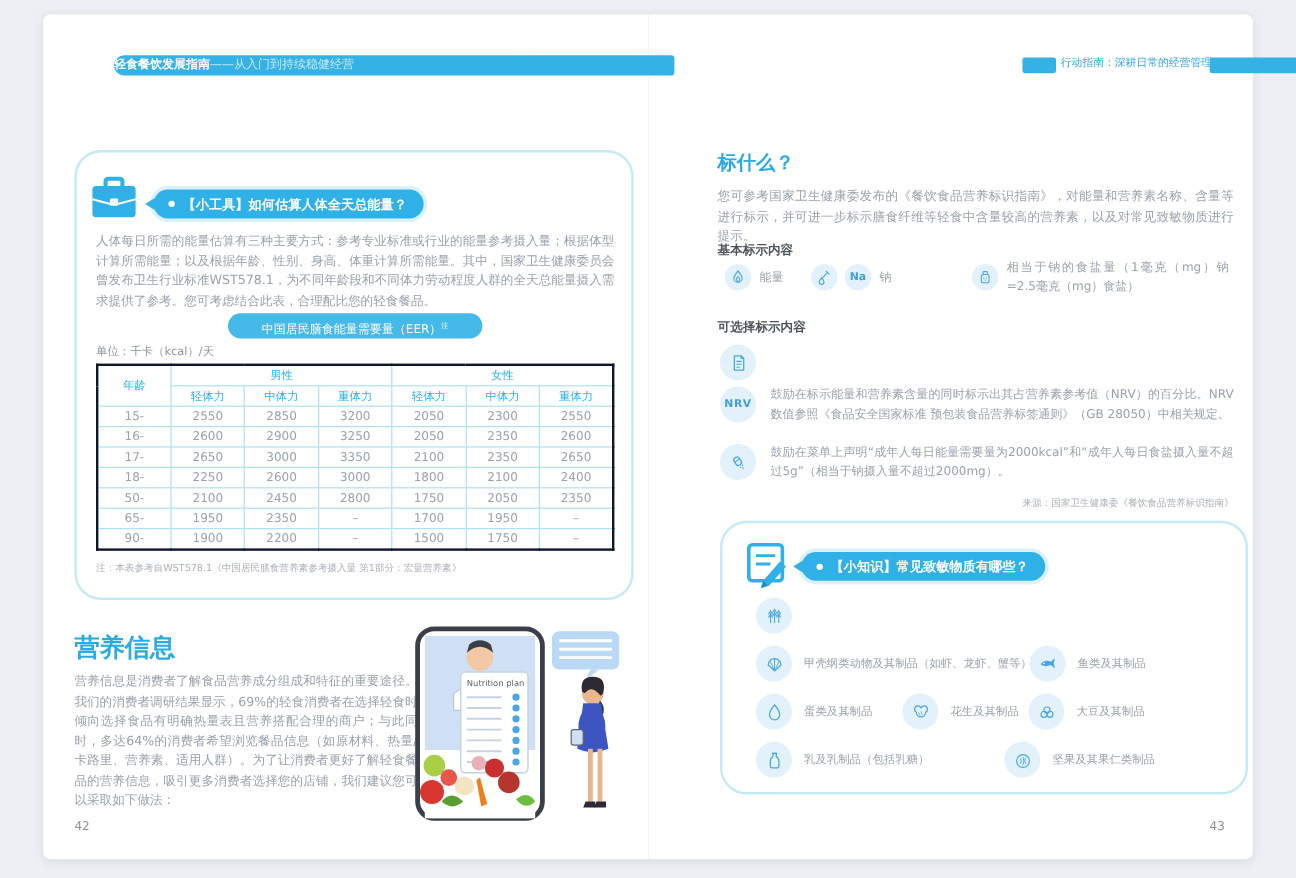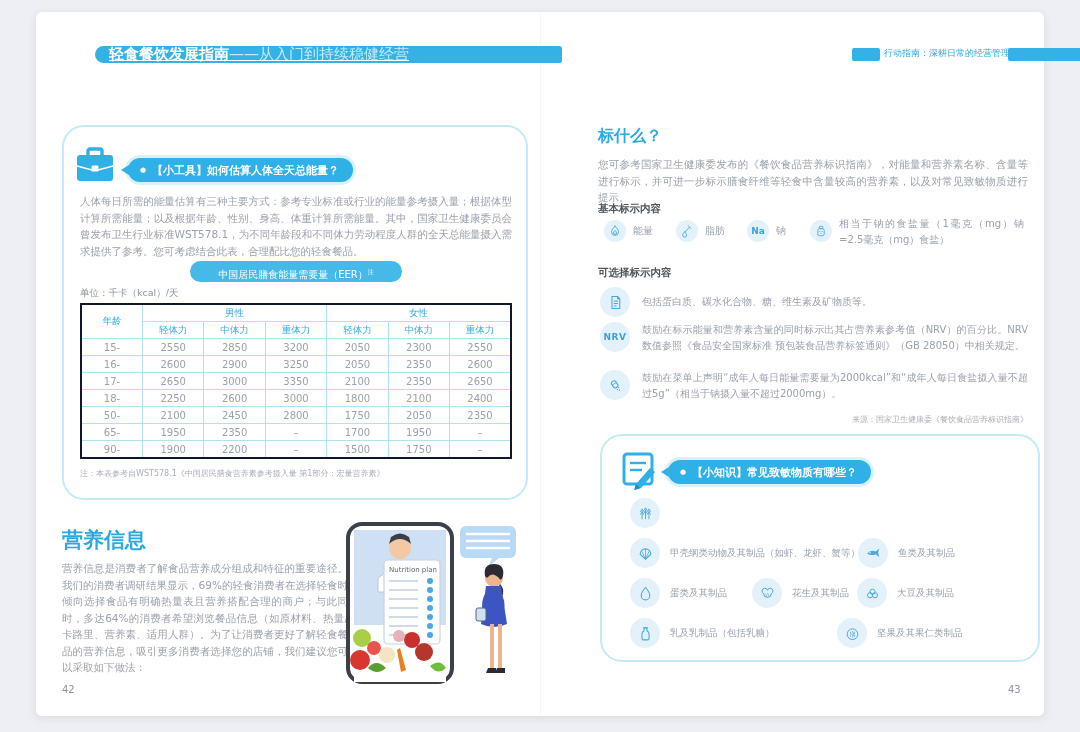--- a/index.html
+++ b/index.html
@@ -11,22 +11,22 @@
   }
   .abs{position:absolute;}
   .spread{
     left:36px;top:12px;width:1008px;height:704px;background:#ffffff;
     border-radius:6px;box-shadow:0 2px 8px rgba(120,130,150,.18);
   }
   .seam{left:540px;top:12px;width:1px;height:704px;background:linear-gradient(to right,rgba(180,190,200,.25),rgba(180,190,200,0));}
   
   .banner-left{
     left:95px;top:46px;width:467px;height:17px;background:#35b2e5;
-    border-radius:9px 3px 3px 9px;color:#fff;font-size:15px;line-height:17px;
-    padding-left:14px;box-sizing:border-box;white-space:nowrap;overflow:hidden;text-decoration:underline;
+    border-radius:9px 3px 3px 9px;color:#fff;font-size:10px;line-height:17px;
+    box-sizing:border-box;white-space:nowrap;overflow:hidden;
   }
   .banner-left b{font-weight:bold;}
   .banner-left .lt{color:rgba(255,255,255,.72);font-weight:normal;}
   .hdr-right-txt{top:46px;left:884px;width:120px;font-size:9px;font-weight:normal;color:#2fa8e0;line-height:15px;text-align:center;white-space:nowrap;}
   .hdr-bar{background:#35b2e5;height:13px;top:48px;border-radius:2px;}
   
   .fbox{border:2px solid #c4eaf6;border-radius:22px;background:#fff;box-sizing:border-box;}
   
   .pill{
     background:#2fb0e7;color:#fff;font-weight:bold;font-size:11px;
@@ -290,21 +290,21 @@
 </div>
 <div class="abs brow" style="left:676px;top:220px;">
   <span class="icirc c22">
     <svg width="14" height="14" viewBox="0 0 24 24">
         <path d="M14 3 l5 5 M16.5 5.5 L8 14" stroke="#4aa8e0" stroke-width="1.6" fill="none"></path>
         <path d="M8 13 c-2 3 -3.4 4 -3.4 6 a3.4 3.4 0 0 0 6.8 0 C11.4 17 10 16 8 13Z" fill="none" stroke="#4aa8e0" stroke-width="1.6"></path>
       </svg>
   </span>
   <span class="blbl">脂肪</span>
 </div>
-<div class="abs brow" style="left:747px;top:220px;">
+<div class="abs brow" style="left:704px;top:220px;">
   <span class="icirc c22">
     <span class="na-txt">Na</span>
   </span>
   <span class="blbl">钠</span>
 </div>
 <div class="abs brow" style="left:810px;top:216px;align-items:flex-start;">
   <span class="icirc c22" style="margin-top:4px;">
     <svg width="14" height="14" viewBox="0 0 24 24">
         <rect x="9" y="4" width="6" height="4" rx="1" fill="none" stroke="#4aa8e0" stroke-width="1.5"></rect>
         <rect x="6.5" y="8" width="11" height="12" rx="3" fill="none" stroke="#4aa8e0" stroke-width="1.5"></rect>
@@ -321,21 +321,20 @@
 <div class="abs orow" style="left:600px;top:287px;width:428px;">
   <span class="icirc c30">
     <svg width="17" height="17" viewBox="0 0 24 24">
         <path d="M7 3.5 h8 l3 3 v14 h-11 Z" fill="none" stroke="#4aa8e0" stroke-width="1.5"></path>
         <path d="M15 3.5 v3 h3" fill="none" stroke="#4aa8e0" stroke-width="1.5"></path>
         <line x1="9.5" y1="10" x2="15.5" y2="10" stroke="#4aa8e0" stroke-width="1.4"></line>
         <line x1="9.5" y1="13.5" x2="15.5" y2="13.5" stroke="#4aa8e0" stroke-width="1.4"></line>
         <line x1="9.5" y1="17" x2="13.5" y2="17" stroke="#4aa8e0" stroke-width="1.4"></line>
       </svg>
   </span>
-  <span class="otxt" style="margin-top:7px;">包括蛋白质、碳水化合物、糖、维生素及矿物质等。</span>
 </div>
 <div class="abs orow" style="left:600px;top:322px;width:428px;">
   <span class="icirc c30">
     <span class="nrv-txt">NRV</span>
   </span>
   <span class="otxt" style="width:386px;">鼓励在标示能量和营养素含量的同时标示出其占营养素参考值（NRV）的百分比。NRV数值参照《食品安全国家标准 预包装食品营养标签通则》（GB 28050）中相关规定。</span>
 </div>
 <div class="abs orow" style="left:600px;top:370px;width:428px;">
   <span class="icirc c30">
     <svg width="17" height="17" viewBox="0 0 24 24">

